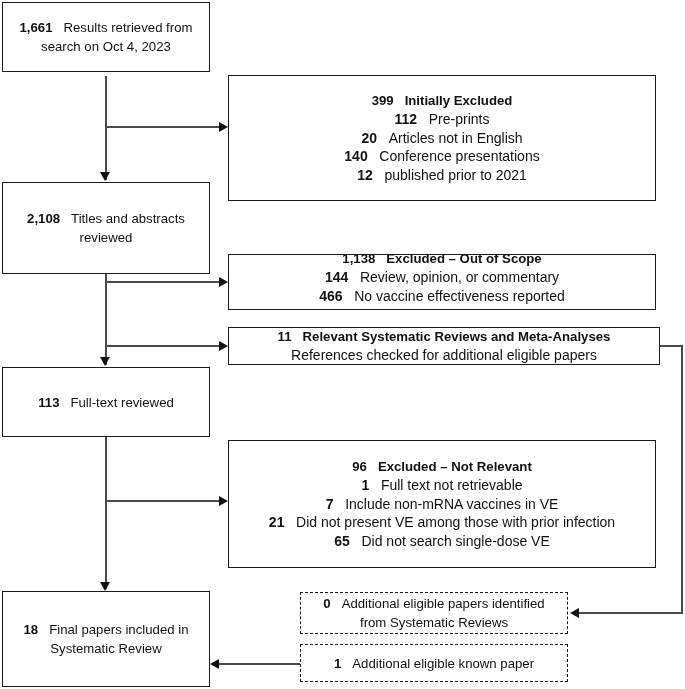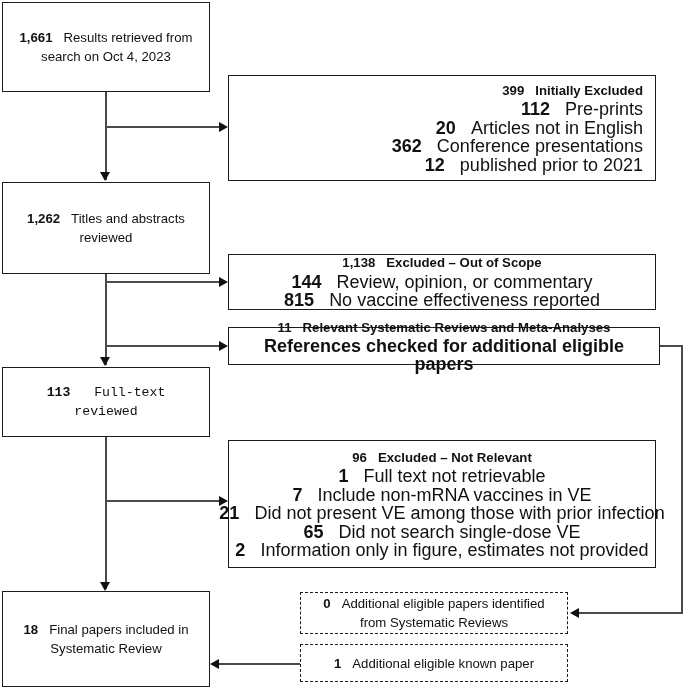--- a/index.html
+++ b/index.html
@@ -20,26 +20,26 @@
     flex-direction:column;
     align-items:center;
     justify-content:center;
     text-align:center;
     z-index:3;
   }
   .box.dashed{
     border:1.8px dashed #1b1b1b;
     justify-content:center;
   }
-  .line{ font-size:18px; line-height:18.5px; white-space:nowrap; }
+  .line{ font-size:14px; line-height:18.5px; white-space:nowrap; }
   .line.head{ font-size:13.2px; }
   .num{ font-weight:bold; }
   .lbl{ font-weight:normal; }
   .head .lbl{ font-weight:bold; }
-  .sub{ font-size:18px; line-height:18px; font-weight:bold; }
+  .sub{ font-size:14px; line-height:18px; font-weight:normal; }
   .wrap2{ font-size:13.2px; line-height:19px; }
 
   
   .conn{ position:absolute; background:#4a4a4a; z-index:1; }
   .vline{ width:1.6px; }
   .hline{ height:1.6px; }
   .arrow-r{
     position:absolute; width:0;height:0;
     border-top:5px solid transparent;
     border-bottom:5px solid transparent;
@@ -88,83 +88,83 @@
   <div class="arrow-r" style="left:219px;top:496px;"></div>
 
   <div class="conn hline" style="left:660px;top:345px;width:23px;"></div>
   <div class="conn vline" style="left:681.4px;top:345px;height:268px;"></div>
   <div class="conn hline" style="left:578px;top:612px;width:105px;"></div>
   <div class="arrow-l" style="left:570px;top:608px;"></div>
 
   <div class="conn hline" style="left:218px;top:663px;width:82px;"></div>
   <div class="arrow-l" style="left:210px;top:659px;"></div>
 
-  <div class="box" style="left:2px;top:2px;width:208px;height:90px;padding:4px 10px;">
+  <div class="box" style="left:2px;top:2px;width:208px;height:70px;padding:4px 10px;">
     <div class="wrap2">
       <span class="num">1,661</span>
       <span class="lbl">&nbsp;&nbsp;</span><span class="lbl">Results retrieved from</span>
     </div>
     <div class="wrap2">search on Oct 4, 2023</div>
   </div>
 
-  <div class="box" style="left:228px;top:75px;width:428px;height:106px;padding:6px 12px;align-items:flex-end;">
+  <div class="box" style="left:228px;top:75px;width:428px;height:126px;padding:6px 12px;">
     <div class="line head">
       <span class="num">399</span>
       <span>&nbsp;&nbsp;</span><span class="lbl">Initially Excluded</span>
     </div>
     <div class="line">
       <span class="num">112</span>
       <span>&nbsp;&nbsp;</span><span>Pre-prints</span>
     </div>
     <div class="line">
       <span class="num">20</span>
       <span>&nbsp;&nbsp;</span><span>Articles not in English</span>
     </div>
     <div class="line">
-      <span class="num">362</span>
+      <span class="num">140</span>
       <span>&nbsp;&nbsp;</span><span>Conference presentations</span>
     </div>
     <div class="line">
       <span class="num">12</span>
       <span>&nbsp;&nbsp;</span><span>published prior to 2021</span>
     </div>
   </div>
 
   <div class="box" style="left:2px;top:182px;width:208px;height:92px;padding:4px 10px;">
     <div class="wrap2">
-      <span class="num">1,262</span>
+      <span class="num">2,108</span>
       <span>&nbsp;&nbsp;</span><span class="lbl">Titles and abstracts</span>
     </div>
     <div class="wrap2">reviewed</div>
   </div>
 
-  <div class="box" style="left:228px;top:254px;width:428px;height:56px;padding:4px 12px;">
+  <div class="box" style="left:228px;top:254px;width:428px;height:56px;padding:4px 12px;justify-content:flex-end;">
     <div class="line head">
       <span class="num">1,138</span>
       <span>&nbsp;&nbsp;</span><span class="lbl">Excluded – Out of Scope</span>
     </div>
     <div class="line">
       <span class="num">144</span>
       <span>&nbsp;&nbsp;</span><span>Review, opinion, or commentary</span>
     </div>
     <div class="line">
-      <span class="num">815</span>
+      <span class="num">466</span>
       <span>&nbsp;&nbsp;</span><span>No vaccine effectiveness reported</span>
     </div>
   </div>
 
   <div class="box" style="left:228px;top:327px;width:432px;height:38px;padding:10px 10px;">
     <div class="line head">
       <span class="num">11</span>
       <span>&nbsp;&nbsp;</span><span class="lbl">Relevant Systematic Reviews and Meta-Analyses</span>
     </div>
     <div class="sub">References checked for additional eligible papers</div>
   </div>
 
-  <div class="box" style="left:2px;top:367px;width:208px;height:70px;padding:4px 10px;font-family:Liberation Mono, monospace;">
+  <div class="box" style="left:2px;top:367px;width:208px;height:70px;padding:4px 10px;">
     <div class="wrap2">
       <span class="num">113</span>
       <span>&nbsp;&nbsp;</span><span class="lbl">Full-text reviewed</span>
     </div>
   </div>
 
   <div class="box" style="left:228px;top:440px;width:428px;height:128px;padding:6px 4px;">
     <div class="line head">
       <span class="num">96</span>
       <span>&nbsp;&nbsp;</span><span class="lbl">Excluded – Not Relevant</span>
@@ -178,24 +178,20 @@
       <span>&nbsp;&nbsp;</span><span>Include non-mRNA vaccines in VE</span>
     </div>
     <div class="line">
       <span class="num">21</span>
       <span>&nbsp;&nbsp;</span><span>Did not present VE among those with prior infection</span>
     </div>
     <div class="line">
       <span class="num">65</span>
       <span>&nbsp;&nbsp;</span><span>Did not search single-dose VE</span>
     </div>
-    <div class="line">
-      <span class="num">2</span>
-      <span>&nbsp;&nbsp;</span><span>Information only in figure, estimates not provided</span>
-    </div>
   </div>
 
   <div class="box dashed" style="left:300px;top:592px;width:268px;height:42px;padding:2px 8px;">
     <div class="wrap2">
       <span class="num">0</span>
       <span>&nbsp;&nbsp;</span><span class="lbl">Additional eligible papers identified</span>
     </div>
     <div class="wrap2">from Systematic Reviews</div>
   </div>
 

